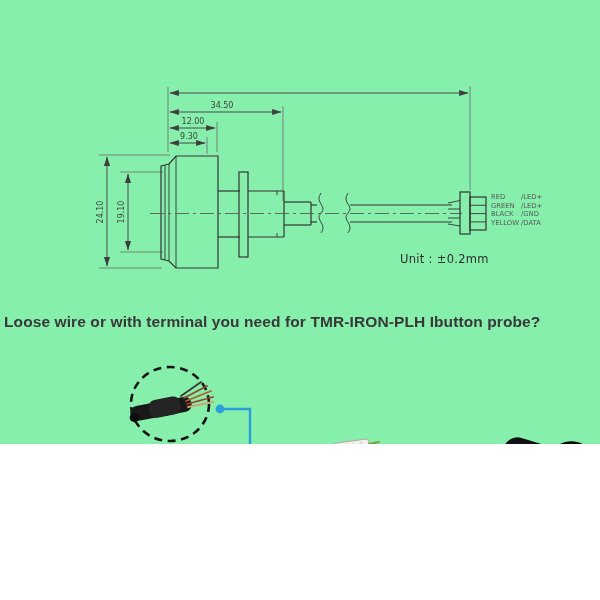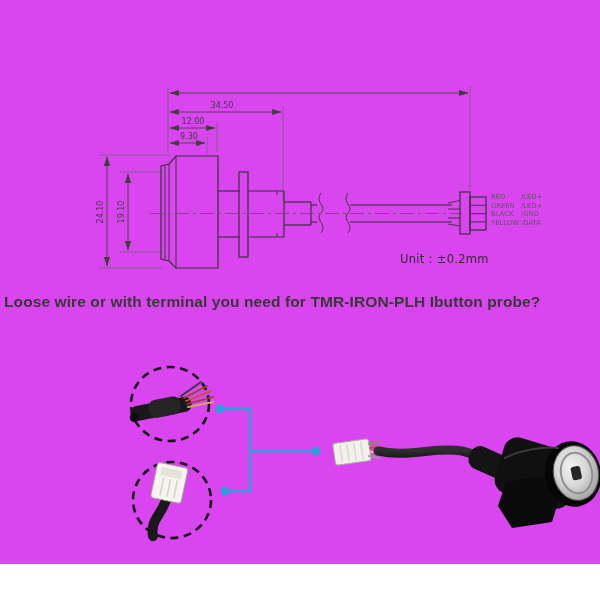--- a/index.html
+++ b/index.html
@@ -1,31 +1,31 @@
 <!DOCTYPE html>
 <html><head>
 <meta charset="utf-8">
 <style>
   html,body{margin:0;padding:0;background:#fff;}
   #stage{
-    position:relative;width:600px;height:564px;background:#d946ef;overflow:hidden;
+    position:relative;width:600px;height:444px;background:#86efac;overflow:hidden;
     font-family:"Liberation Sans","DejaVu Sans",sans-serif;
   }
   svg{position:absolute;left:0;display:block;}
   #drawing-svg{top:0;}
   #photo-svg{top:330px;}
   .dimtext{font-family:"DejaVu Sans",sans-serif;font-size:8px;fill:#3f3f3f;}
   .wiretext{font-family:"DejaVu Sans",sans-serif;font-size:6.8px;fill:#5a5a5a;}
   .unittext{font-family:"DejaVu Sans",sans-serif;font-size:11.5px;fill:#2e2e2e;letter-spacing:.3px;}
   .dline{stroke:#4a4a4a;stroke-width:1;fill:none;}
   .ext{stroke:#6a6a6a;stroke-width:.8;fill:none;}
   .part{stroke:#343434;stroke-width:1.2;fill:none;}
   .partthin{stroke:#343434;stroke-width:.9;fill:none;}
   #headline{
-    position:absolute;left:4px;top:293px;width:560px;
+    position:absolute;left:4px;top:313px;width:560px;
     font-size:15.5px;font-weight:bold;color:#383838;letter-spacing:.1px;
   }
 </style>
 </head>
 <body>
 
 <div id="stage">
 
   <svg id="drawing-svg" width="600" height="330" viewBox="0 0 600 330">
     <defs>

